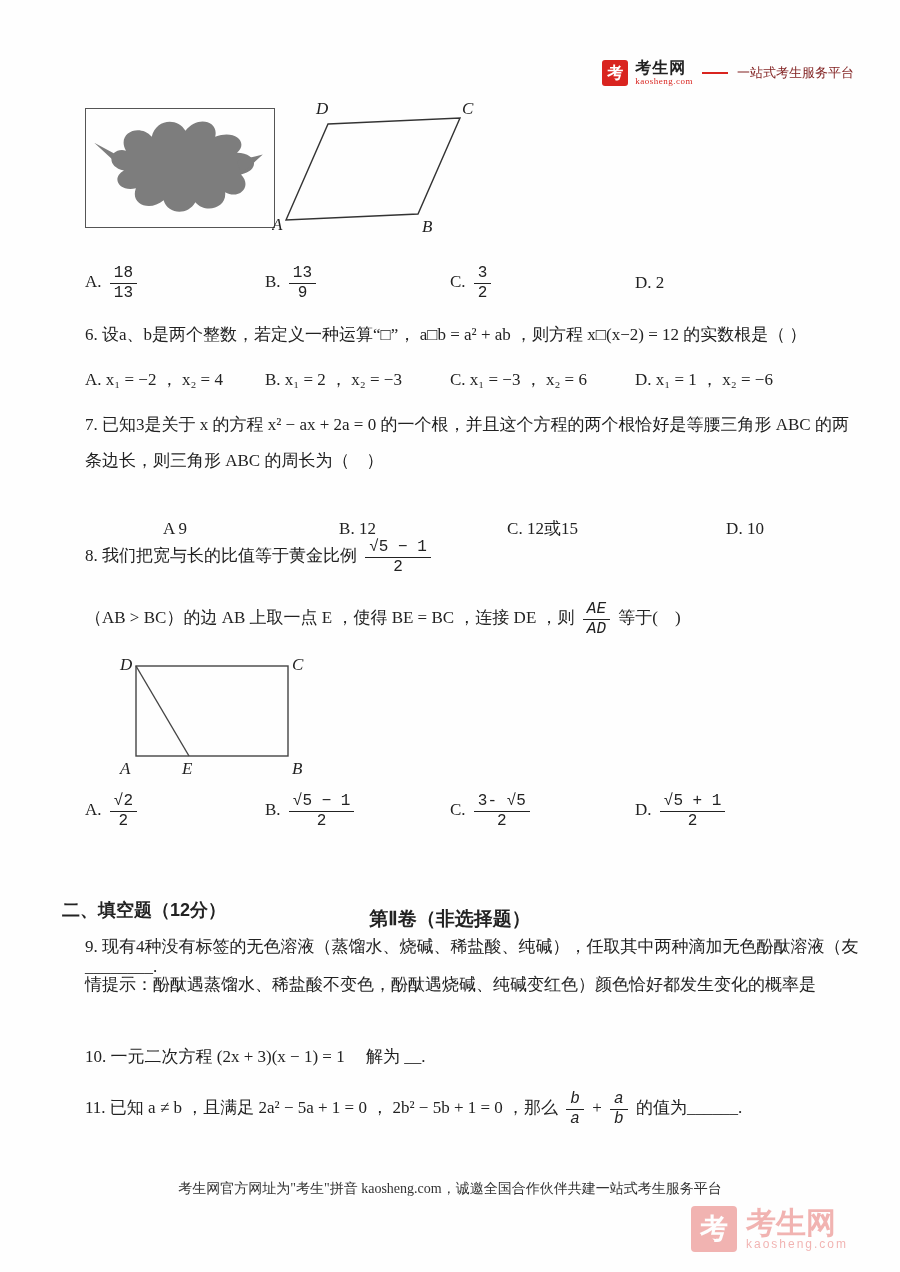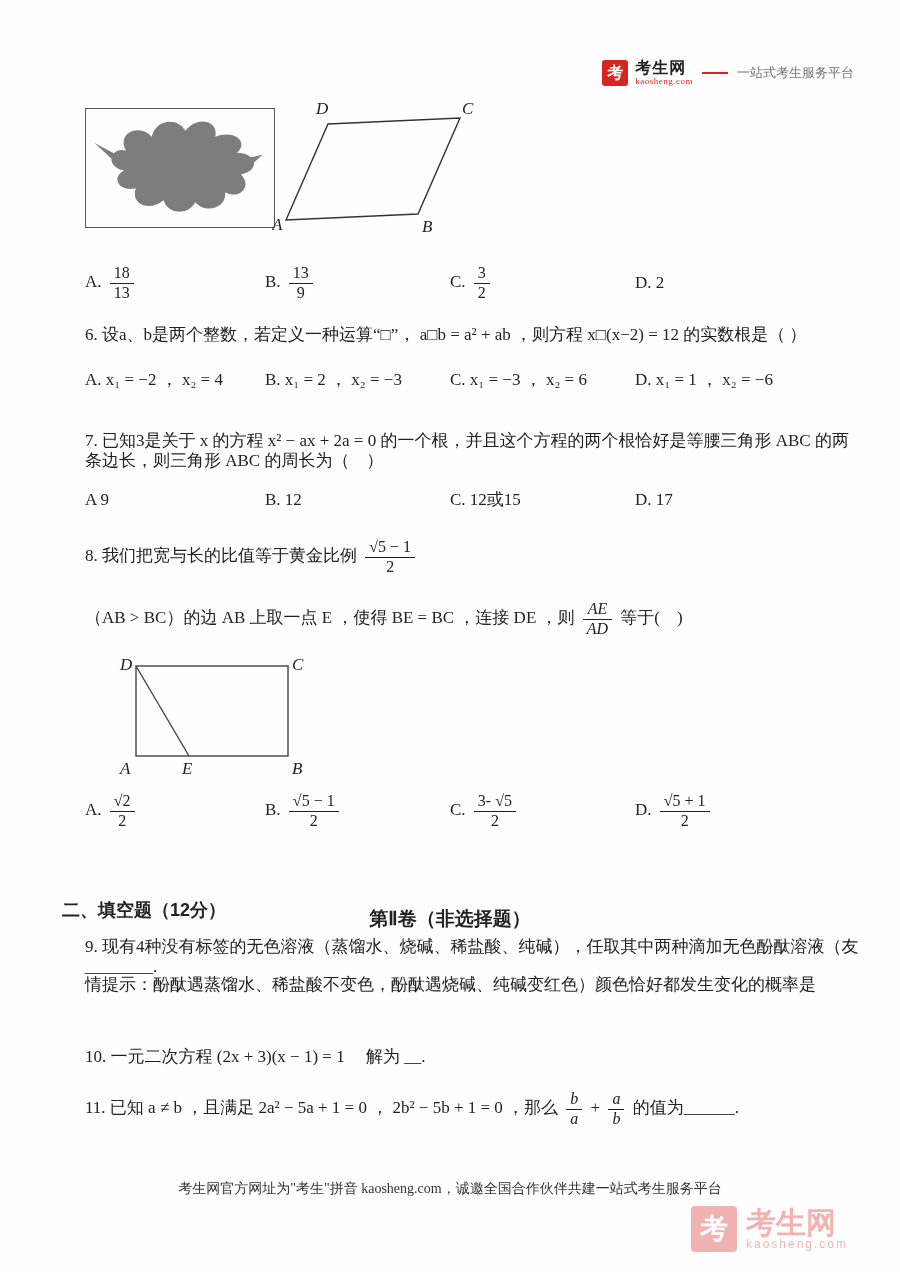--- a/index.html
+++ b/index.html
@@ -18,21 +18,21 @@
   .brand { position:absolute; top:60px; right:46px; display:flex; align-items:center; gap:7px; }
   .brand-mark {
     width:26px; height:26px; background:#d9241f; color:#fff;
     font-family:"Liberation Sans", sans-serif; font-weight:bold;
     font-size:16px; line-height:26px; text-align:center; border-radius:3px;
   }
   .brand-col { display:flex; flex-direction:column; line-height:1.05; }
   .brand-name { font-family:"Liberation Sans", sans-serif; font-weight:bold; font-size:16px; color:#222; letter-spacing:1px; }
   .brand-domain { font-size:9px; color:#d9241f; letter-spacing:0.5px; }
   .brand-sep { width:26px; height:2px; background:#d9241f; margin:0 2px; }
-  .brand-tagline { font-family:"Liberation Sans", sans-serif; font-size:13px; color:#737373; }
+  .brand-tagline { font-family:"Liberation Sans", sans-serif; font-size:13px; color:#7f1d1d; }
 
   
   .fig1 { position:absolute; left:85px; top:108px; width:190px; height:120px; border:1.5px solid #555; }
   .fig2 { position:absolute; left:272px; top:98px; }
   .fig3 { position:absolute; left:112px; top:650px; }
   svg text { font-family:"Liberation Serif", serif; font-style:italic; font-size:17px; fill:#222; }
   .captions { position:absolute; top:240px; left:85px; width:420px; height:24px; }
   .cap1 { position:absolute; left:70px; }
   .cap2 { position:absolute; left:262px; }
 
@@ -42,21 +42,21 @@
   .center-title { position:absolute; left:0; width:900px; text-align:center;
                   font-family:"Liberation Sans", sans-serif; font-weight:bold; font-size:19px; }
 
   
   .opts { position:absolute; left:85px; width:770px; display:grid;
           grid-template-columns:180px 185px 185px 1fr; align-items:center; }
   .opt { white-space:nowrap; }
 
   
   .frac { display:inline-block; vertical-align:middle; text-align:center;
-          font-size:16px; line-height:1.18; margin:0 4px; }
+          font-size:16px; line-height:1.18; margin:0 4px;font-family:Liberation Mono, monospace; }
   .frac .num { display:block; border-bottom:1px solid #222; padding:0 4px; }
   .frac .den { display:block; padding:0 4px; }
   .frac.it { font-style:italic; }
 
   
   .footer { position:absolute; top:1180px; left:0; width:900px; text-align:center;
             font-size:14px; color:#333; }
   .watermark { position:absolute; top:1206px; right:52px; display:flex; align-items:center;
                gap:9px; opacity:0.34; }
   .wm-mark { width:46px; height:46px; background:#d9241f; color:#fff;
@@ -117,27 +117,27 @@
   </div>
 
   <div class="qline" style="top:324px;">6. 设a、b是两个整数，若定义一种运算“□”， a□b = a² + ab ，则方程 x□(x−2) = 12 的实数根是（ ）</div>
   <div class="opts" style="top:368px;">
     <span class="opt">A.  x₁ = −2 ， x₂ = 4</span>
     <span class="opt">B.  x₁ = 2 ， x₂ = −3</span>
     <span class="opt">C.  x₁ = −3 ， x₂ = 6</span>
     <span class="opt">D.  x₁ = 1 ， x₂ = −6</span>
   </div>
 
-  <div class="qline" style="top:414px;margin-top:16px;">7. 已知3是关于 x 的方程 x² − ax + 2a = 0 的一个根，并且这个方程的两个根恰好是等腰三角形 ABC 的两</div>
+  <div class="qline" style="top:414px;">7. 已知3是关于 x 的方程 x² − ax + 2a = 0 的一个根，并且这个方程的两个根恰好是等腰三角形 ABC 的两</div>
   <div class="qline" style="top:450px;">条边长，则三角形 ABC 的周长为（　）</div>
-  <div class="opts" style="top:488px;">
+  <div class="opts" style="top:517px;text-align:center;">
     <span class="opt">A  9</span>
     <span class="opt">B. 12</span>
     <span class="opt">C. 12或15</span>
-    <span class="opt">D. 17</span>
+    <span class="opt">D. 10</span>
   </div>
 
   <div class="qline" style="top:538px;">
     <span>8. 我们把宽与长的比值等于黄金比例</span>
     <span class="frac"><span class="num">√5 − 1</span><span class="den">2</span></span>
   </div>
   <div class="qline" style="top:600px;">
     <span>（AB &gt; BC）的边 AB 上取一点 E ，使得 BE = BC ，连接 DE ，则</span>
     <span class="frac it"><span class="num">AE</span><span class="den">AD</span></span>
     <span>等于(　)</span>

